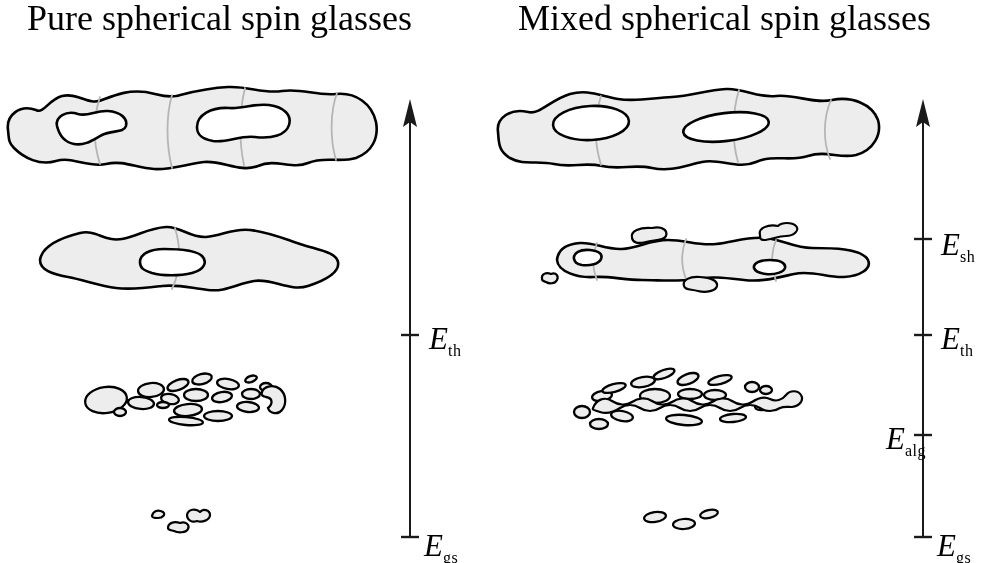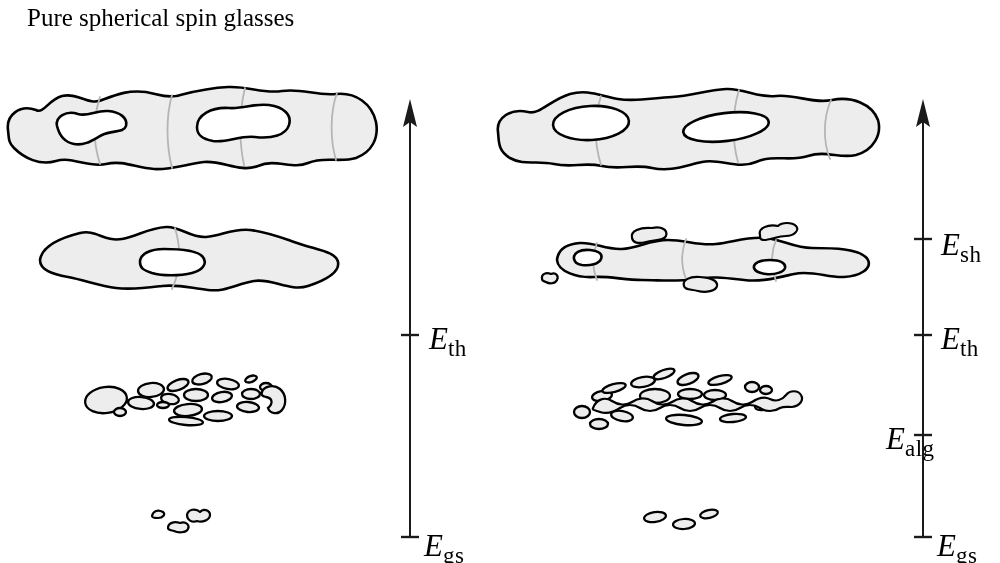--- a/index.html
+++ b/index.html
@@ -5,43 +5,44 @@
   :root{
     --bg:#ffffff; --blob-fill:#ededed; --outline:#000000;
     --partition:#b5b5b5; --axis:#1a1a1a; --text:#000000;
   }
   html,body{margin:0;padding:0;background:#fff;}
   .canvas{
     position:relative;width:1000px;height:563px;background:var(--bg);
     overflow:hidden;font-family:"Liberation Serif", serif;color:var(--text);
   }
   .panel-title{
-    position:absolute;top:0;font-size:25px;line-height:36px;white-space:nowrap;
+    position:absolute;top:0;font-size:36px;line-height:36px;white-space:nowrap;
   }
   .diagram-svg{position:absolute;left:0;top:0;}
   .blob{fill:var(--blob-fill);stroke:var(--outline);stroke-width:2.6;stroke-linejoin:round;}
   .hole{fill:var(--bg);stroke:var(--outline);stroke-width:2.6;stroke-linejoin:round;}
   .partition{fill:none;stroke:var(--partition);stroke-width:1.8;stroke-linecap:round;}
   .pebble{fill:var(--blob-fill);stroke:var(--outline);stroke-width:2.3;}
   .tinyblob{fill:var(--blob-fill);stroke:var(--outline);stroke-width:2.2;stroke-linejoin:round;}
   .axis-line{stroke:var(--axis);stroke-width:2;}
   .axis-tick{stroke:var(--axis);stroke-width:2.4;}
   .arrowhead{fill:var(--axis);}
   .axis-label{
     position:absolute;height:40px;line-height:40px;white-space:nowrap;font-size:31px;
   }
   .axis-label .sym{font-style:italic;}
-  .axis-label .sub{font-size:23px;font-style:normal;position:relative;top:7px;letter-spacing:0.5px;margin-top:27px;}
+  .axis-label .sub{font-size:16px;font-style:normal;position:relative;top:7px;letter-spacing:0.5px;margin-top:27px;}
 </style>
 </head>
 <body>
 
 <div class="canvas">
 
   <div class="panel-title" style="left:27px;">Pure spherical spin glasses</div>
+  <div class="panel-title" style="left:518px;">Mixed spherical spin glasses</div>
 
   <svg class="diagram-svg" width="1000" height="563" viewBox="0 0 1000 563">
 
     <g>
 
       <g>
         <path class="blob" d="M 8,130
           C 6,115 20,104 36,110 C 44,114 48,100 62,96
           C 78,92 88,106 102,100 C 118,94 128,90 146,92
           C 158,94 164,98 176,96 C 192,92 206,88 228,87

